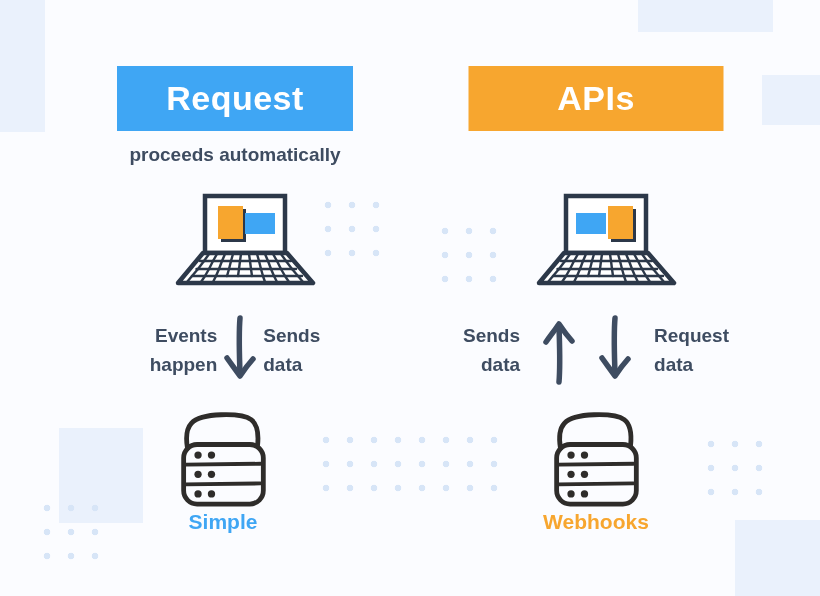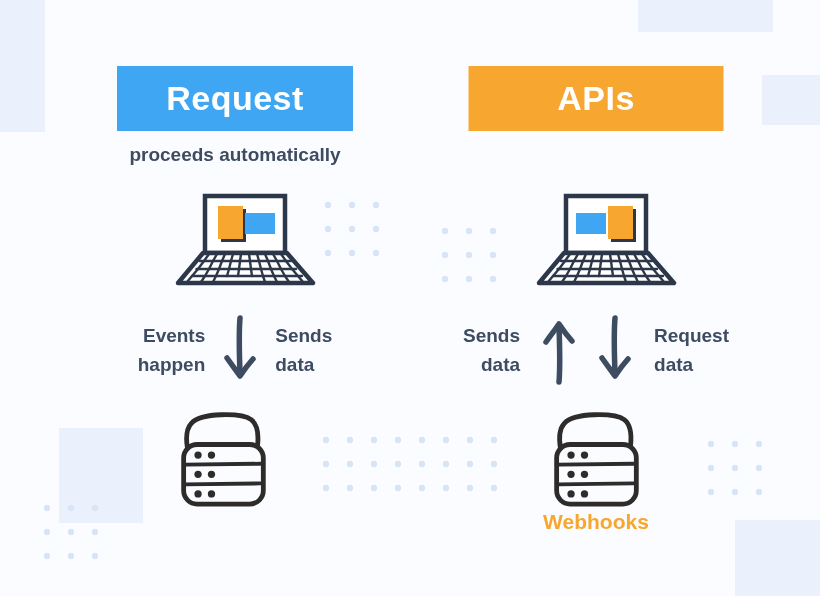--- a/index.html
+++ b/index.html
@@ -37,21 +37,21 @@
     color:#ffffff;font-size:34px;font-weight:bold;letter-spacing:.5px;}
   .col-webhooks .header{width:236px;background:var(--blue);}
   .col-apis .header{width:255px;background:var(--orange);}
 
   .subtitle{position:absolute;top:144px;width:100%;text-align:center;
     font-size:19px;font-weight:700;color:var(--text);}
 
   .laptop{position:absolute;top:193px;left:50%;transform:translateX(calc(-50% + 9px));line-height:0;}
 
   .flow{position:absolute;top:314px;width:100%;display:flex;justify-content:center;align-items:center;}
-  .col-webhooks .flow{gap:18px;}
+  .col-webhooks .flow{gap:6px;}
   .col-apis .flow{gap:22px;}
   .flow-label{font-size:19px;font-weight:700;color:var(--text);white-space:pre-line;line-height:29px;}
   .flow-label.al-r{text-align:right;}
   .flow-label.al-l{text-align:left;}
   .arrow{line-height:0;}
 
   .server{position:absolute;top:406px;left:50%;transform:translateX(-50%);line-height:0;}
   .col-webhooks .server{transform:translateX(calc(-50% - 12px));}
 
   .verdict{position:absolute;top:510px;width:100%;text-align:center;font-size:21px;font-weight:700;}
@@ -125,20 +125,21 @@
         <path class="st-srv" d="M11 61 L89 60 M11 81.5 L89 80.5" stroke-width="4"></path>
         <circle cx="24" cy="51" r="3.8" class="f-srv"></circle>
           <circle cx="38" cy="51" r="3.8" class="f-srv"></circle>
         <circle cx="24" cy="71" r="3.8" class="f-srv"></circle>
           <circle cx="38" cy="71" r="3.8" class="f-srv"></circle>
         <circle cx="24" cy="91.5" r="3.8" class="f-srv"></circle>
           <circle cx="38" cy="91.5" r="3.8" class="f-srv"></circle>
       </svg>
     </div>
 
+    <div class="verdict">Simple</div>
   </section>
 
   <section class="col col-apis">
     <div class="header">
       <span>APIs</span>
     </div>
 
     <div class="laptop">
       <svg width="150" height="100" viewBox="0 0 150 100" fill="none">
         <rect x="36" y="3" width="80" height="57" class="st-lap" stroke-width="4.5"></rect>

